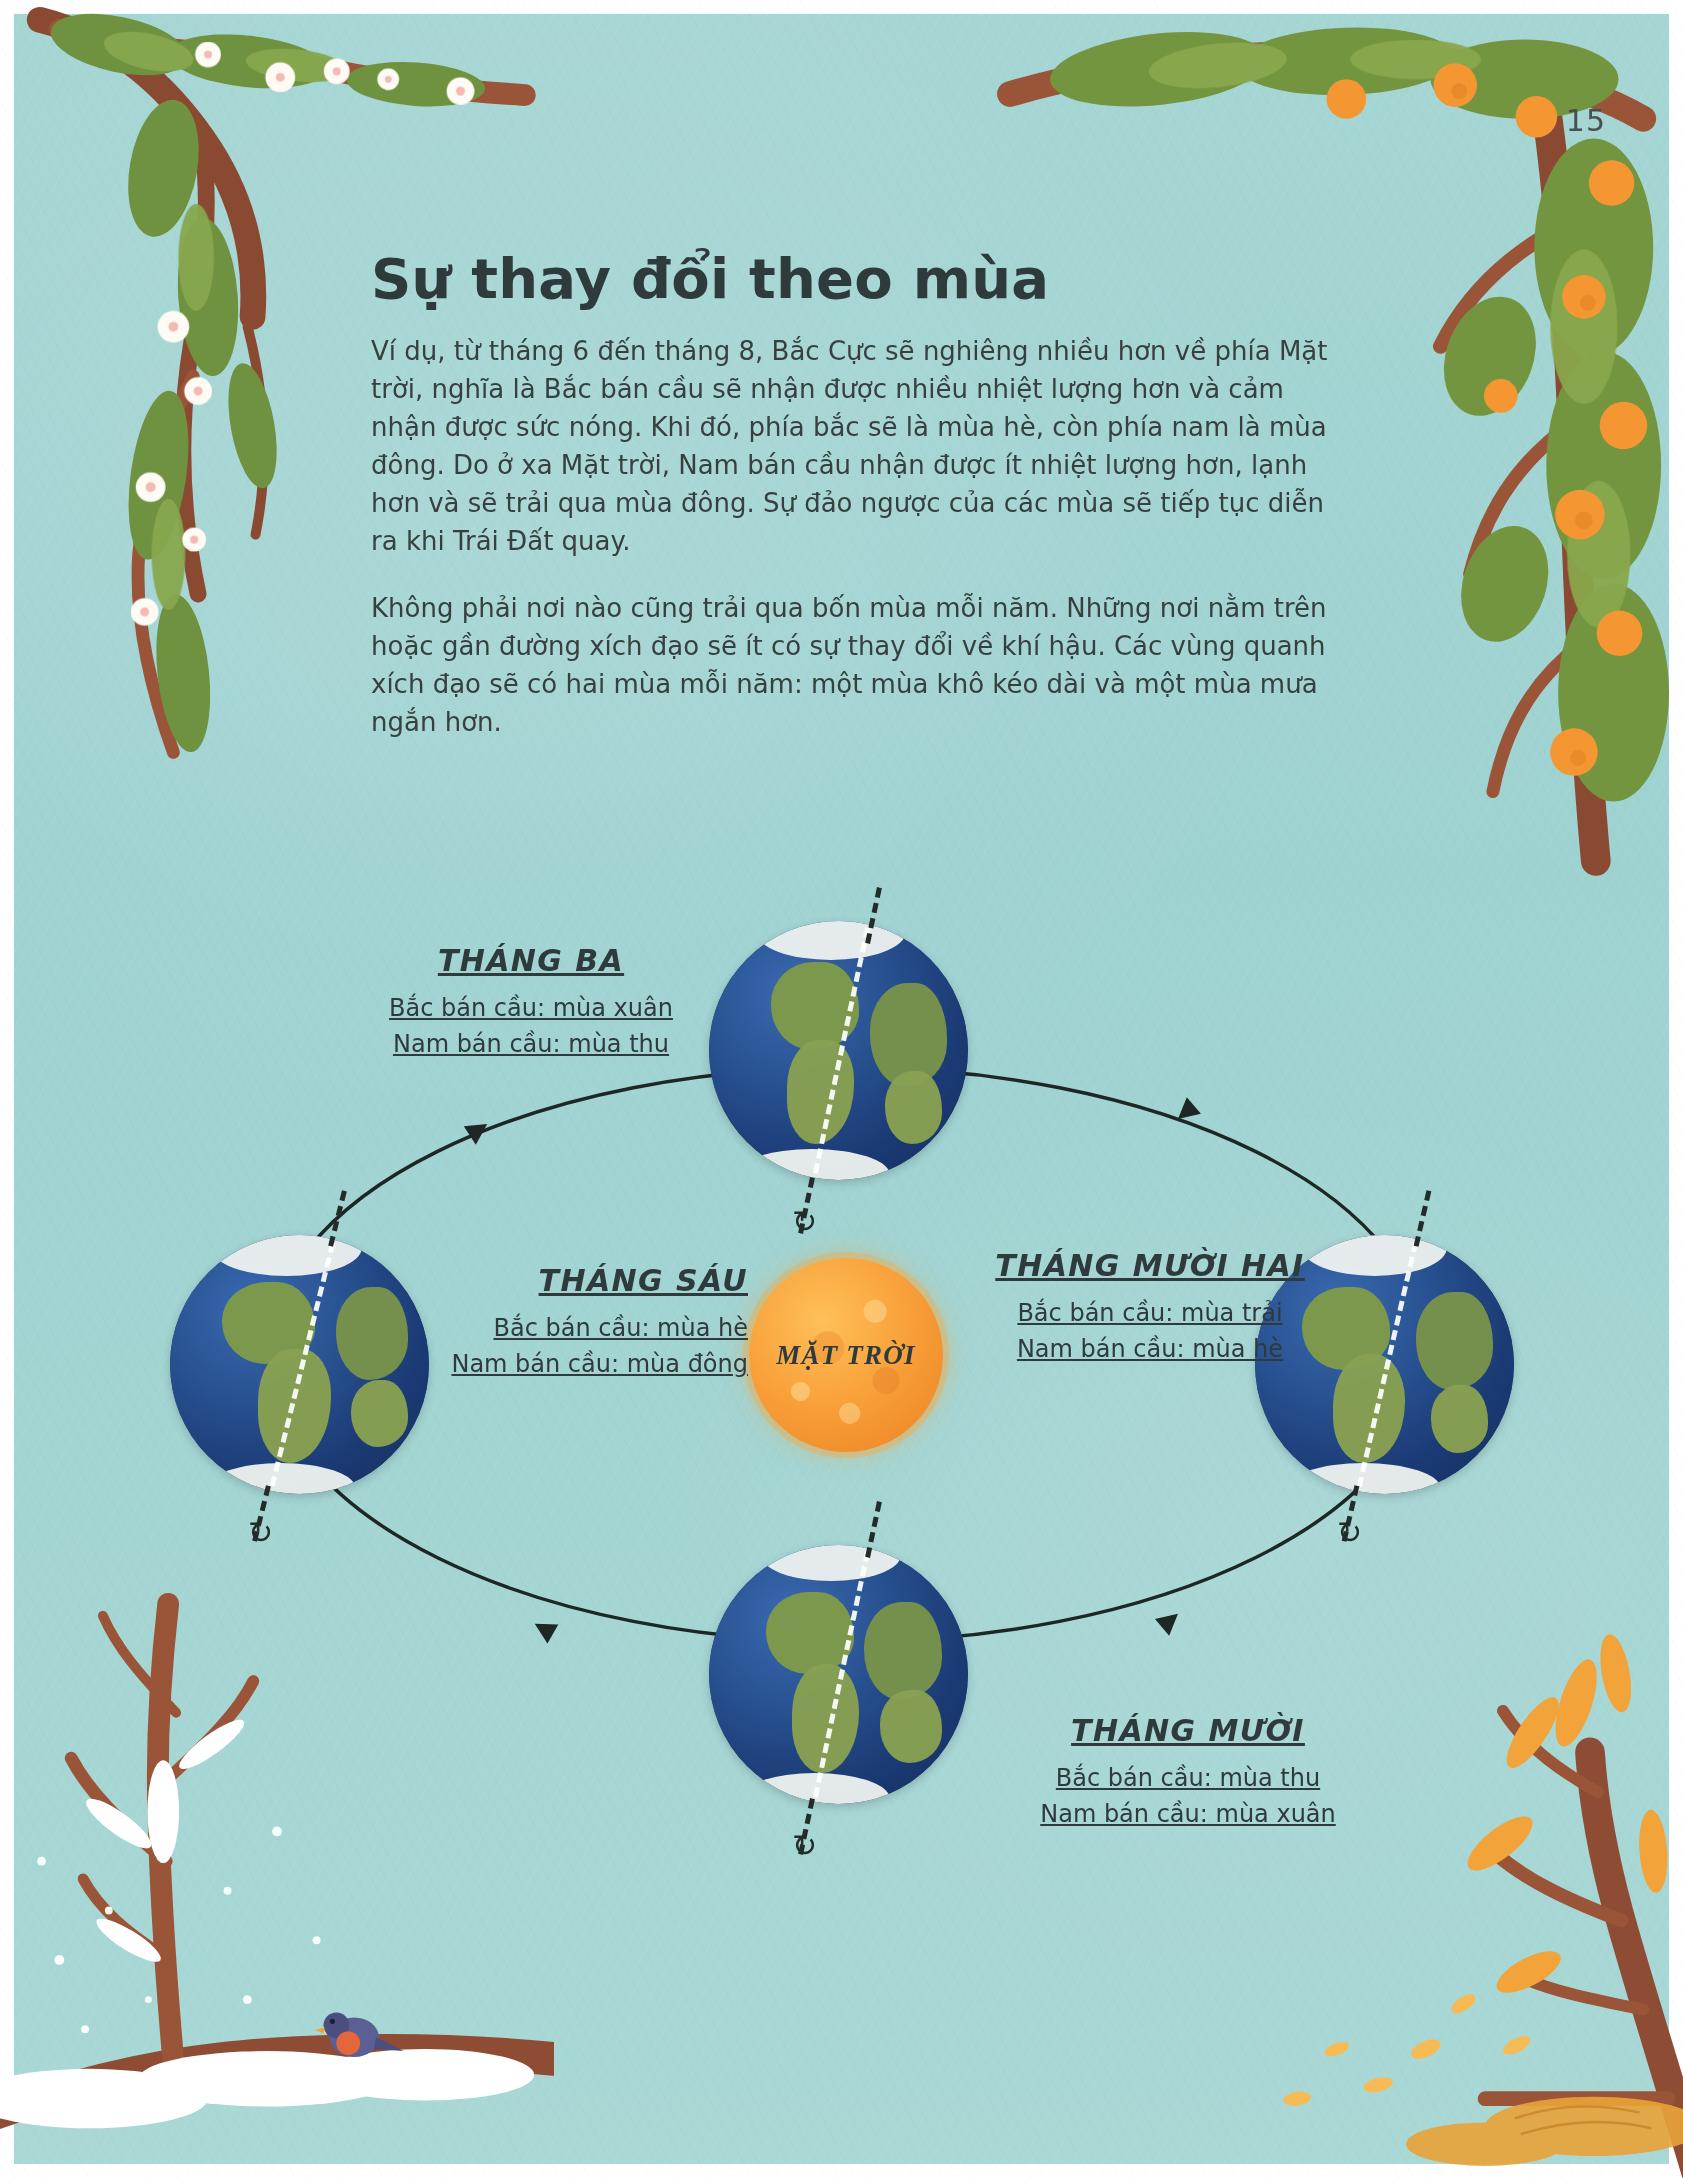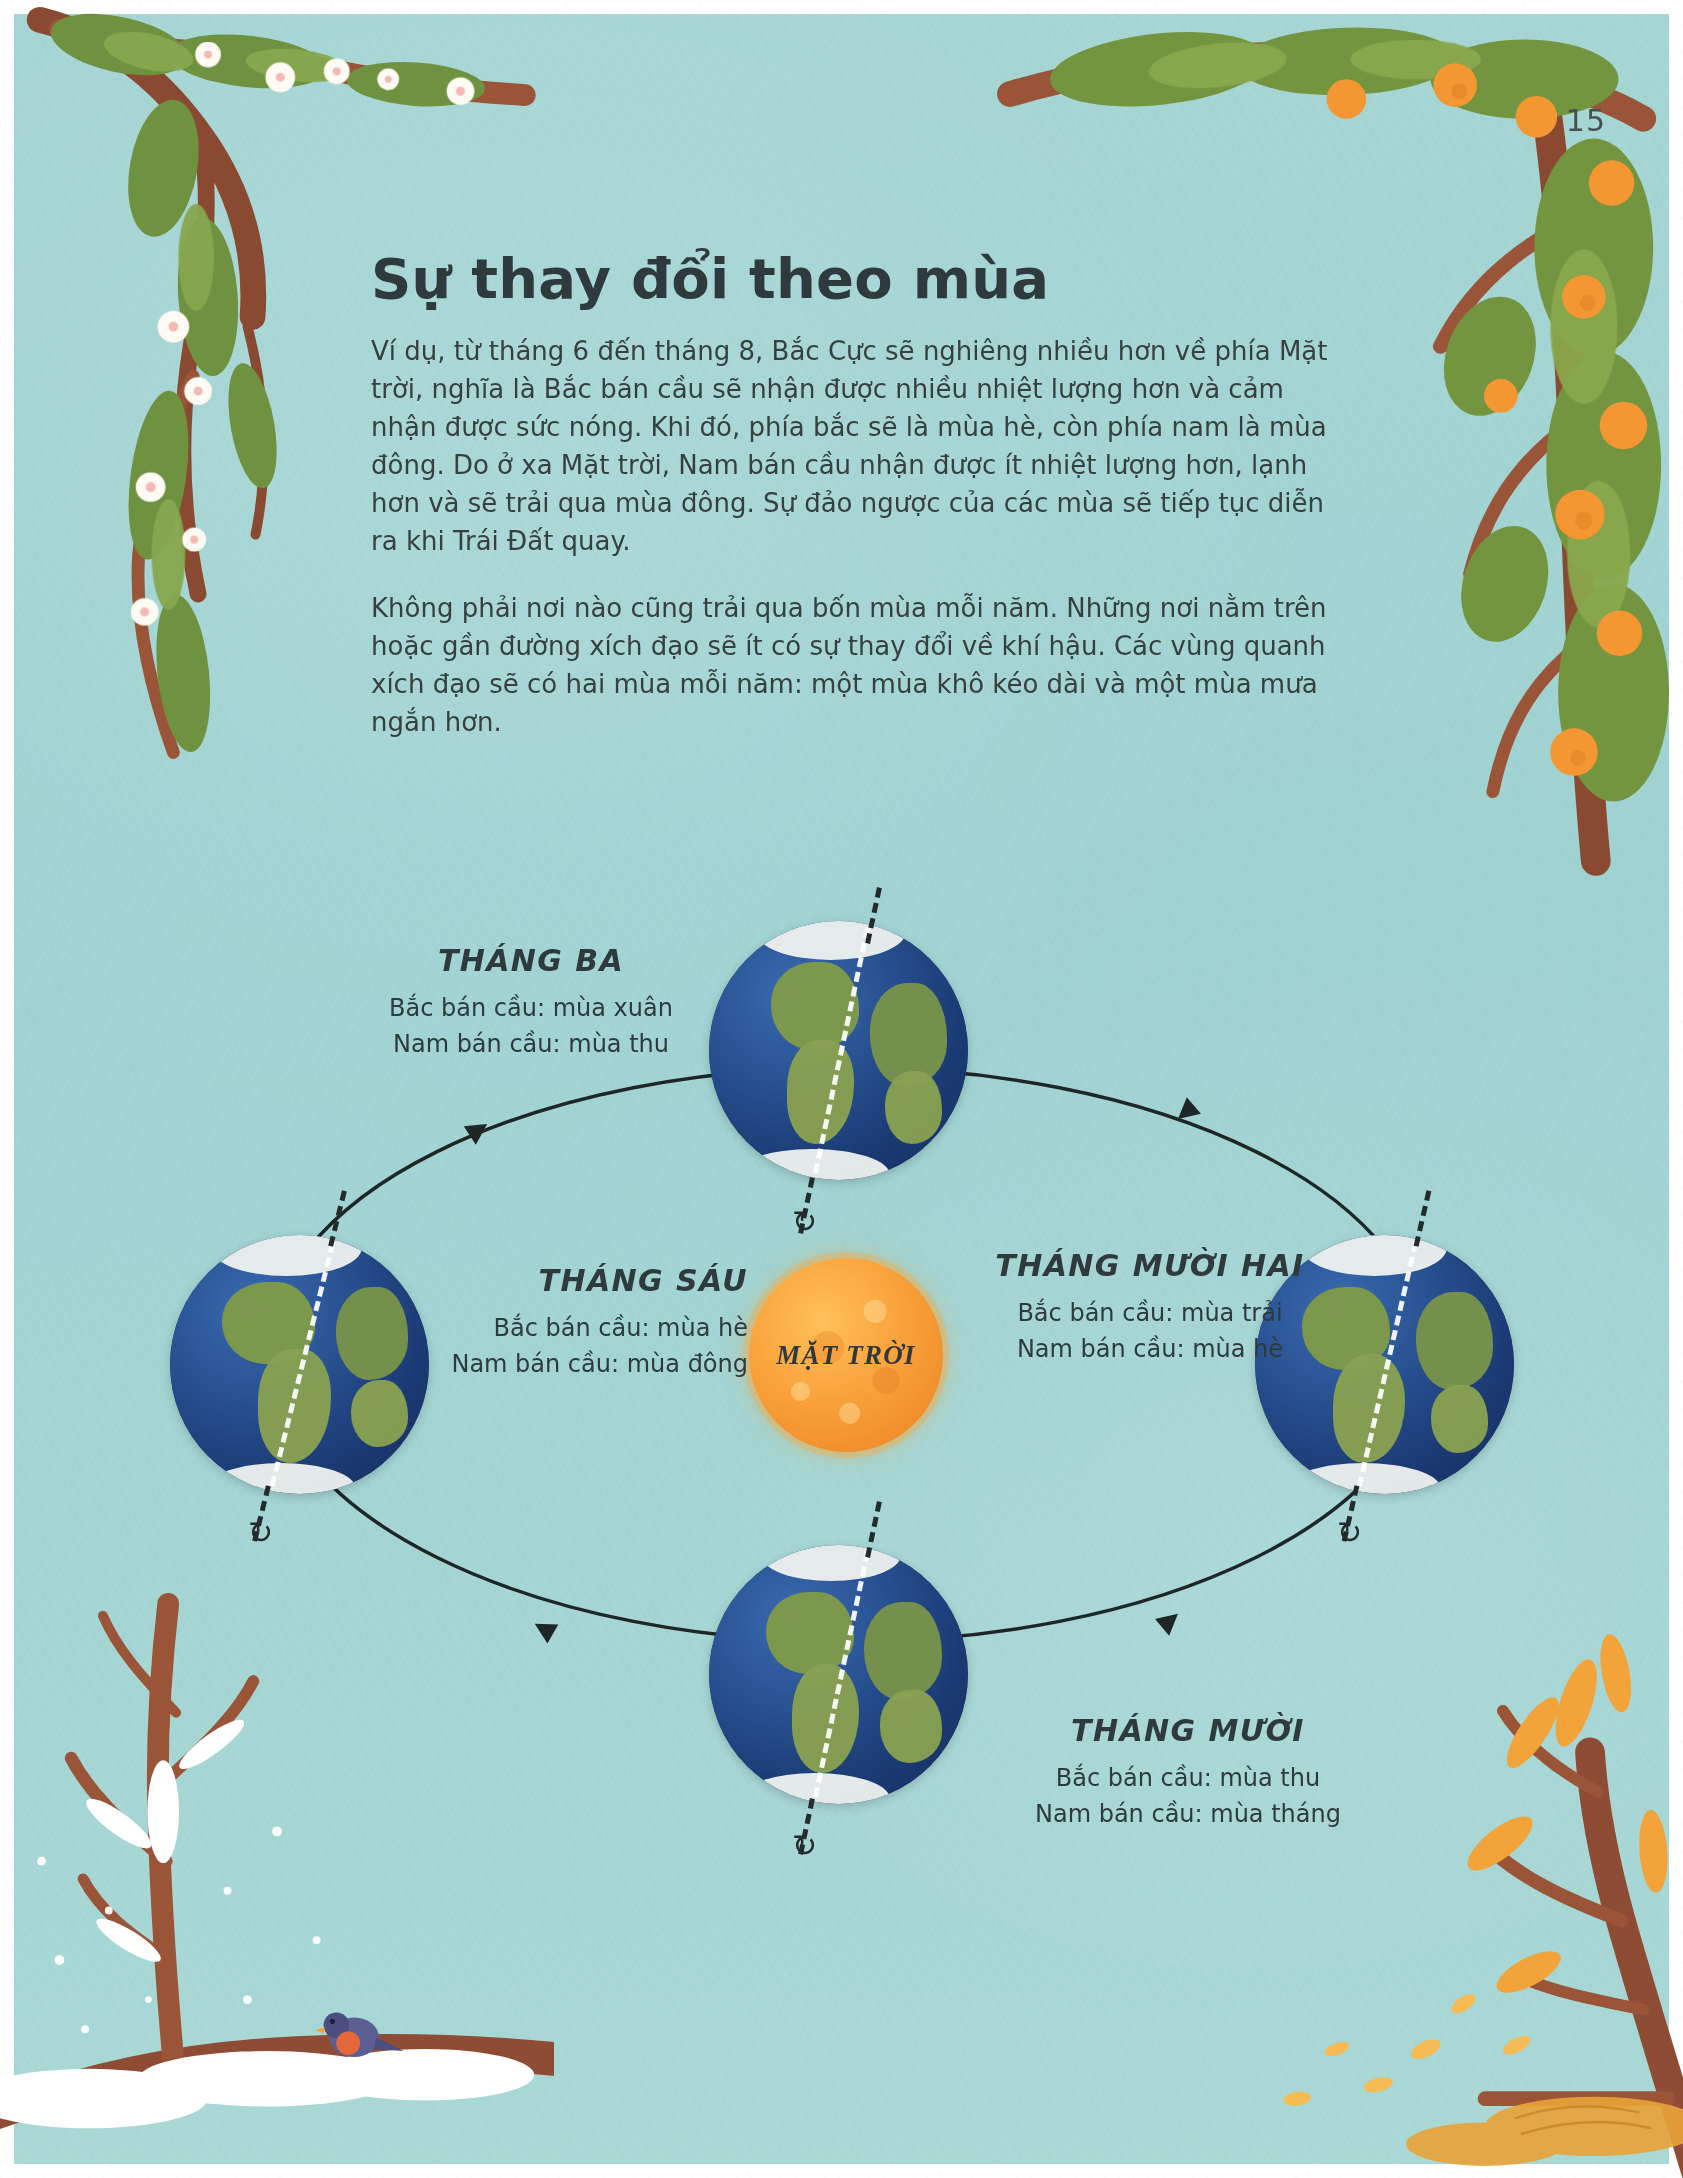--- a/index.html
+++ b/index.html
@@ -143,20 +143,21 @@
     position: absolute;
     font-size: 30px;
     color: #242b2b;
     font-family: "DejaVu Sans", sans-serif;
   }
 
   .label-block {
     position: absolute;
     font-family: "DejaVu Sans", sans-serif;
     color: #2f3a3d;
+    text-decoration: underline;
   }
   .label-block .month {
     font-size: 30px;
     font-style: italic;
     font-weight: bold;
     letter-spacing: 1.4px;
     margin-bottom: 12px;
     white-space: nowrap;
   }
   .label-block .line {
@@ -490,18 +491,18 @@
       <div class="ice" style="left:12%; bottom:-8%; width:58%; height:20%;"></div>
       <div class="axis-line" style="transform: rotate(12deg);"></div>
     </div>
     <div class="axis-stick" style="left:871px; top:570px; transform: rotate(12deg);"></div>
     <div class="axis-stick" style="left:804px; top:867px; transform: rotate(12deg);"></div>
     <div class="spin-arrow" style="left:792px; top:897px;">↻</div>
 
     <div class="label-block ta-left" style="left:990px; top:782px; width:396px;">
       <div class="month">THÁNG MƯỜI</div>
       <div class="line">Bắc bán cầu: mùa thu</div>
-      <div class="line">Nam bán cầu: mùa tháng</div>
+      <div class="line">Nam bán cầu: mùa xuân</div>
     </div>
 
   </div>
 </div>
 
 
 </body></html>

